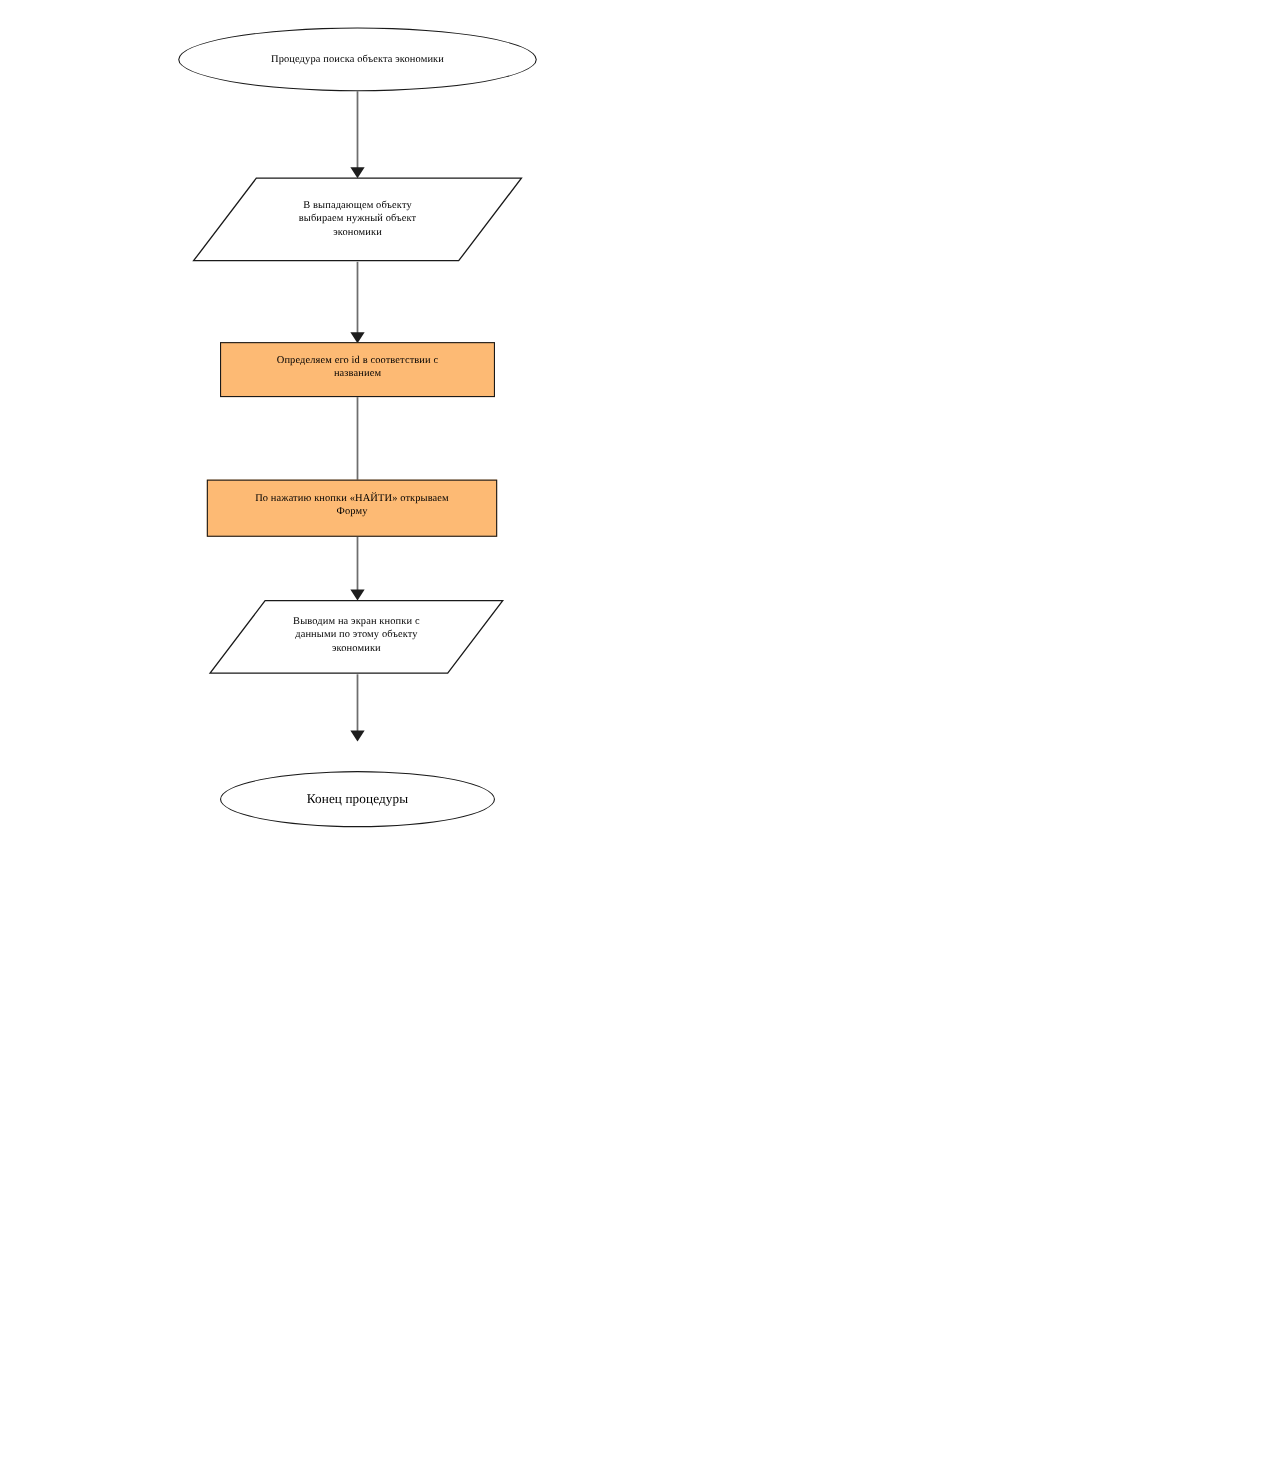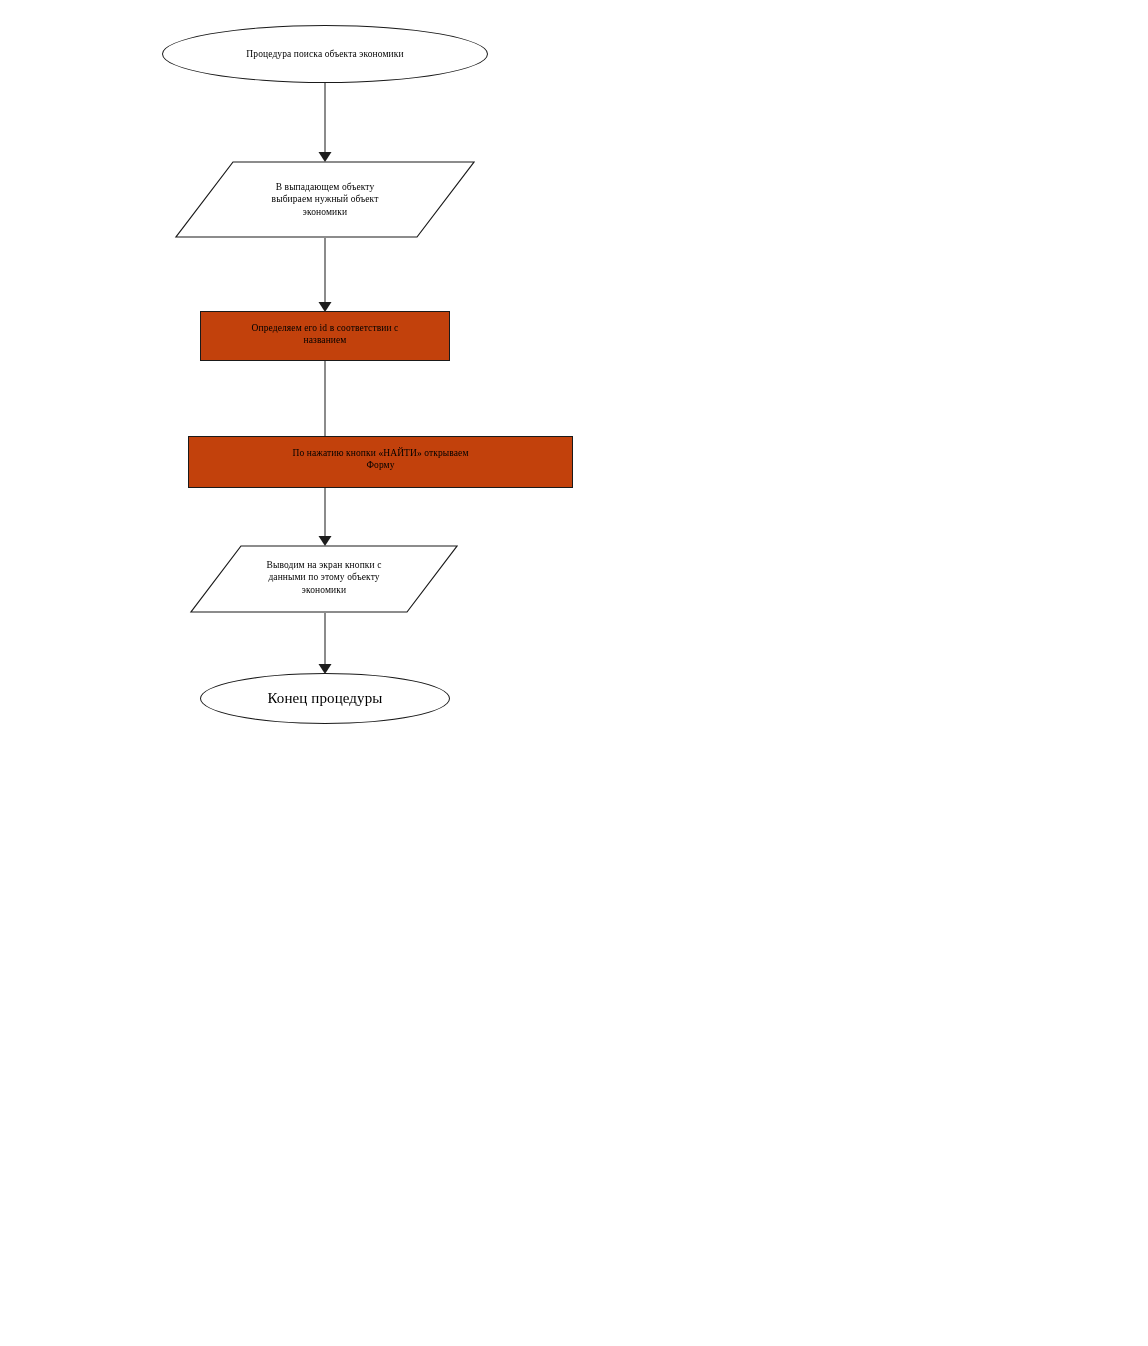--- a/index.html
+++ b/index.html
@@ -39,21 +39,21 @@
   }
   
   .terminator {
     border: 1.2px solid #1a1a1a;
     border-radius: 50%;
     background: #ffffff;
   }
   
   .process {
     border: 1.2px solid #1a1a1a;
-    background: #c2410c;
+    background: #fdba74;
   }
   
   .data-node {
     background: transparent;
   }
   .data-node .label {
     position: relative;
     z-index: 2;
   }
   .shape-svg {
@@ -114,31 +114,31 @@
     <span class="label">В выпадающем объекту
 выбираем нужный объект
 экономики</span>
   </div>
 
   <div class="node process" id="node-determine-id" style="left:200px; top:311px; width:250px; height:50px; font-size:9.5px;">
     <span class="label" style="margin-top:-4px;">Определяем его id в соответствии с
 названием</span>
   </div>
 
-  <div class="node process" id="node-open-form" style="left:188px; top:436px; width:385px; height:52px; font-size:9.5px;">
+  <div class="node process" id="node-open-form" style="left:188px; top:436px; width:264px; height:52px; font-size:9.5px;">
     <span class="label" style="margin-top:-6px;">По нажатию кнопки «НАЙТИ» открываем
 Форму</span>
   </div>
 
   <div class="node data-node" id="node-display-form" style="left:190px; top:545px; width:268px; height:68px; font-size:9.5px;">
     <svg class="shape-svg" width="268" height="68">
       <polygon points="51,1 267,1 217,67 1,67" fill="#ffffff" stroke="#1a1a1a" stroke-width="1.2"></polygon>
     </svg>
     <span class="label" style="margin-top:-3px;">Выводим на экран кнопки с
 данными по этому объекту
 экономики</span>
   </div>
 
-  <div class="node terminator" id="node-end" style="left:200px; top:673px; width:250px; height:51px; font-size:15px;">
+  <div class="node terminator" id="node-end" style="left:200px; top:701px; width:250px; height:51px; font-size:12px;">
     <span class="label">Конец процедуры</span>
   </div>
 
 </div>
 
 </body></html>

